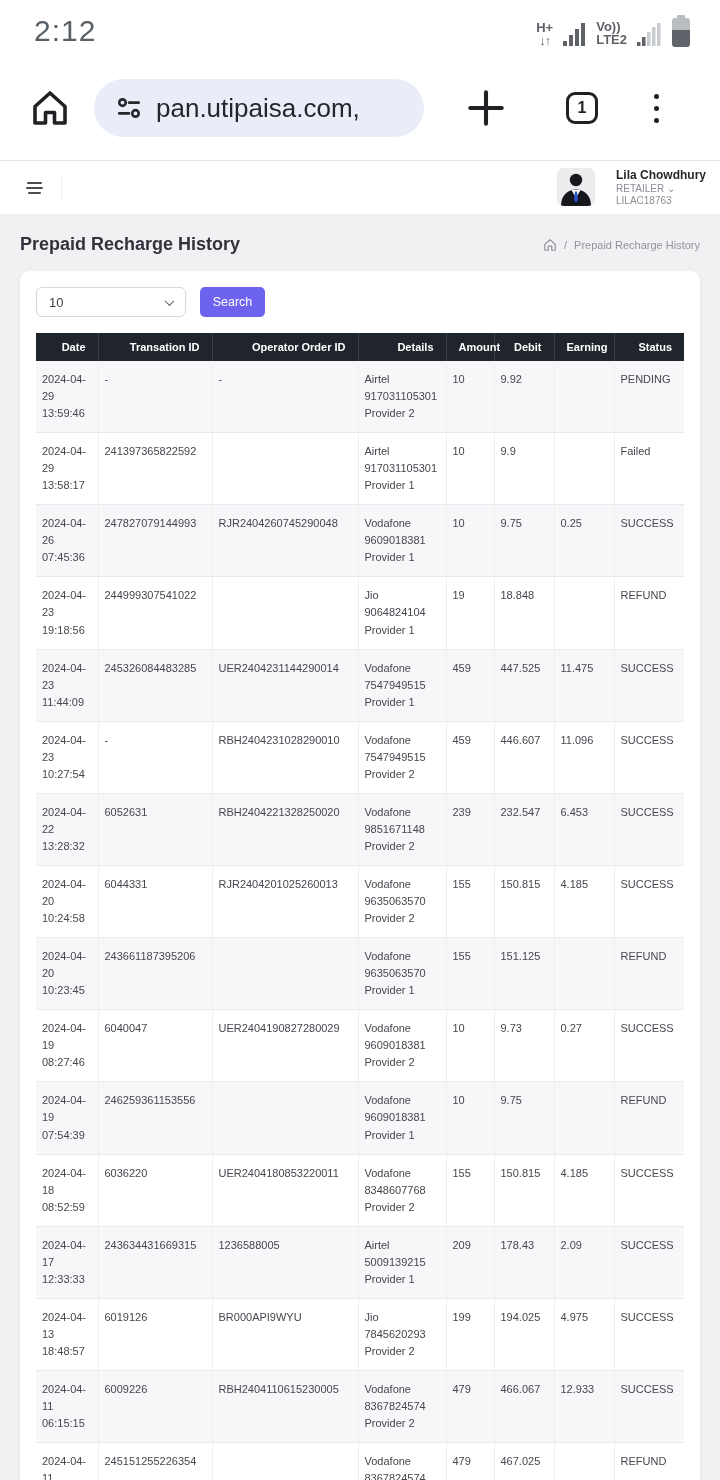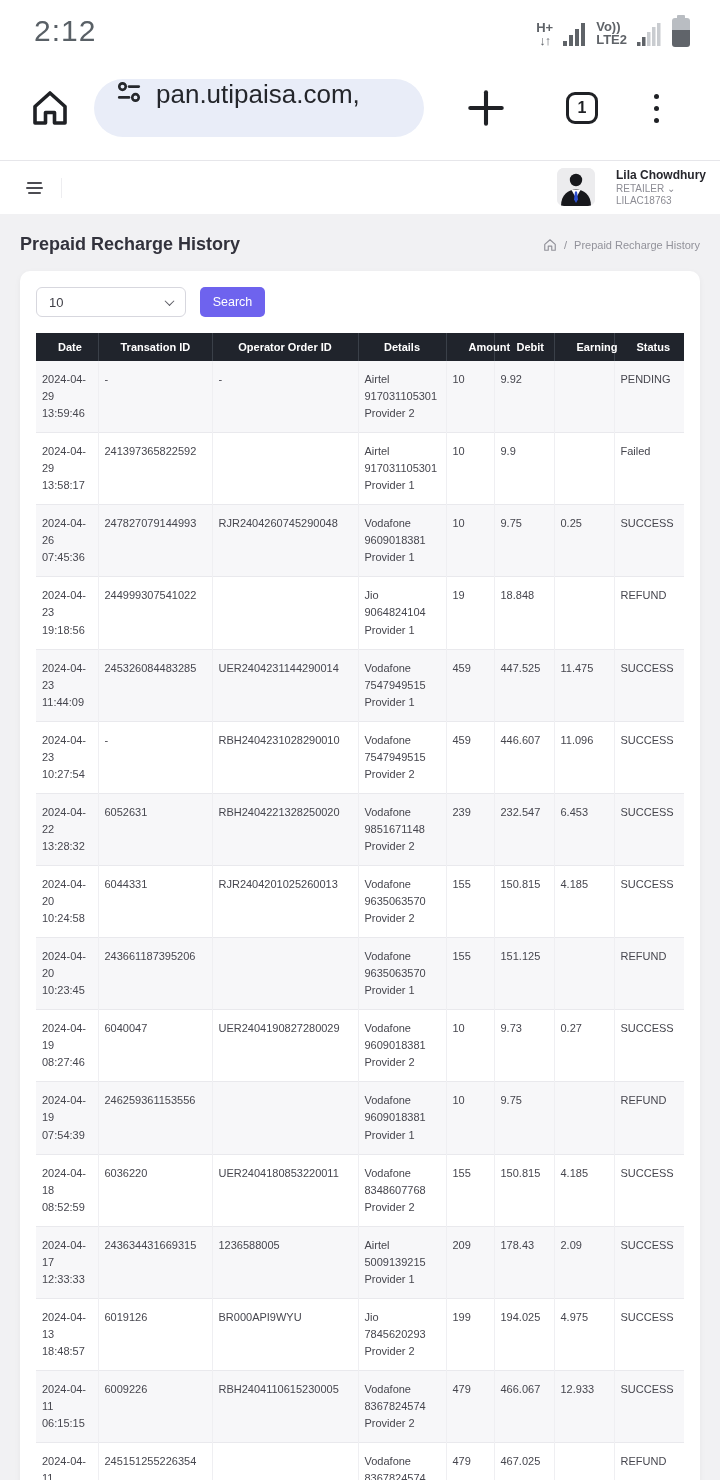--- a/index.html
+++ b/index.html
@@ -16,21 +16,21 @@
   .net-ind .t2 { font-size:13px; font-weight:700; letter-spacing:-1px; }
   .volte { display:flex; flex-direction:column; align-items:flex-start; line-height:1.05; }
   .volte span { font-size:13px; font-weight:700; }
   .sig { display:block; }
 
   
   .toolbar { height:104px; background:#ffffff; display:flex; align-items:center;
              padding:0 26px 0 24px; gap:0; }
   .home-btn { width:52px; display:flex; justify-content:center; }
   .url-pill { width:330px; height:58px; background:#e9edf8; border-radius:29px;
-              display:flex; align-items:flex-start; padding:0 18px 0 22px; gap:14px;
+              display:flex; align-items:center; padding:0 18px 0 22px; gap:14px;
               margin-left:18px; overflow:hidden; }
   .url-text { font-size:26px; color:#24262b; white-space:nowrap; overflow:hidden; }
   .plus-btn { margin-left:32px; width:60px; display:flex; justify-content:center; }
   .tab-btn { margin-left:36px; width:60px; display:flex; justify-content:center; }
   .tab-box { width:32px; height:32px; border:3px solid #1f2125; border-radius:9px;
              display:flex; align-items:center; justify-content:center;
              font-size:16px; font-weight:700; color:#1f2125; }
   .kebab { margin-left:38px; display:flex; flex-direction:column; gap:7px; padding:4px; }
   .kebab i { width:5px; height:5px; border-radius:50%; background:#1f2125; }
 
@@ -64,22 +64,22 @@
   .select { width:150px; height:30px; border:1px solid #d7d7de; border-radius:6px;
             background:#fff; display:flex; align-items:center; justify-content:space-between;
             padding:0 12px; font-size:13px; color:#3e3e46; }
   .select .chev { width:7px; height:7px; border-right:1.6px solid #5a5a62;
                   border-bottom:1.6px solid #5a5a62; transform:rotate(45deg) translate(-1px,-1px); }
   .search-btn { margin-left:14px; width:65px; height:30px; background:#6e63ee; color:#fff;
                 border:none; border-radius:5px; font-size:12.5px; font-family:inherit; }
 
   
   table.data { width:648px; border-collapse:collapse; table-layout:fixed; }
-  thead th { background:#20242c; color:#ffffff; text-align:center; font-size:11px;
-             font-weight:700; padding:8px 22px; border-right:1px solid #3a4049;
+  thead th { background:#20242c; color:#ffffff; text-align:right; font-size:11px;
+             font-weight:700; padding:8px 12px; border-right:1px solid #3a4049;
              white-space:nowrap; }
   thead th:last-child { border-right:none; }
   tbody td { font-size:11px; color:#46464e; padding:10px 6px; vertical-align:top;
              line-height:1.55; border-right:1px solid #efeff2; border-top:1px solid #e9e9ed;
              overflow-wrap:break-word; word-wrap:break-word; }
   tbody td:last-child { border-right:none; }
   tbody tr:nth-child(odd) { background:#f7f7f9; }
   tbody tr:first-child td { border-top:none; }
 </style>
 </head>

